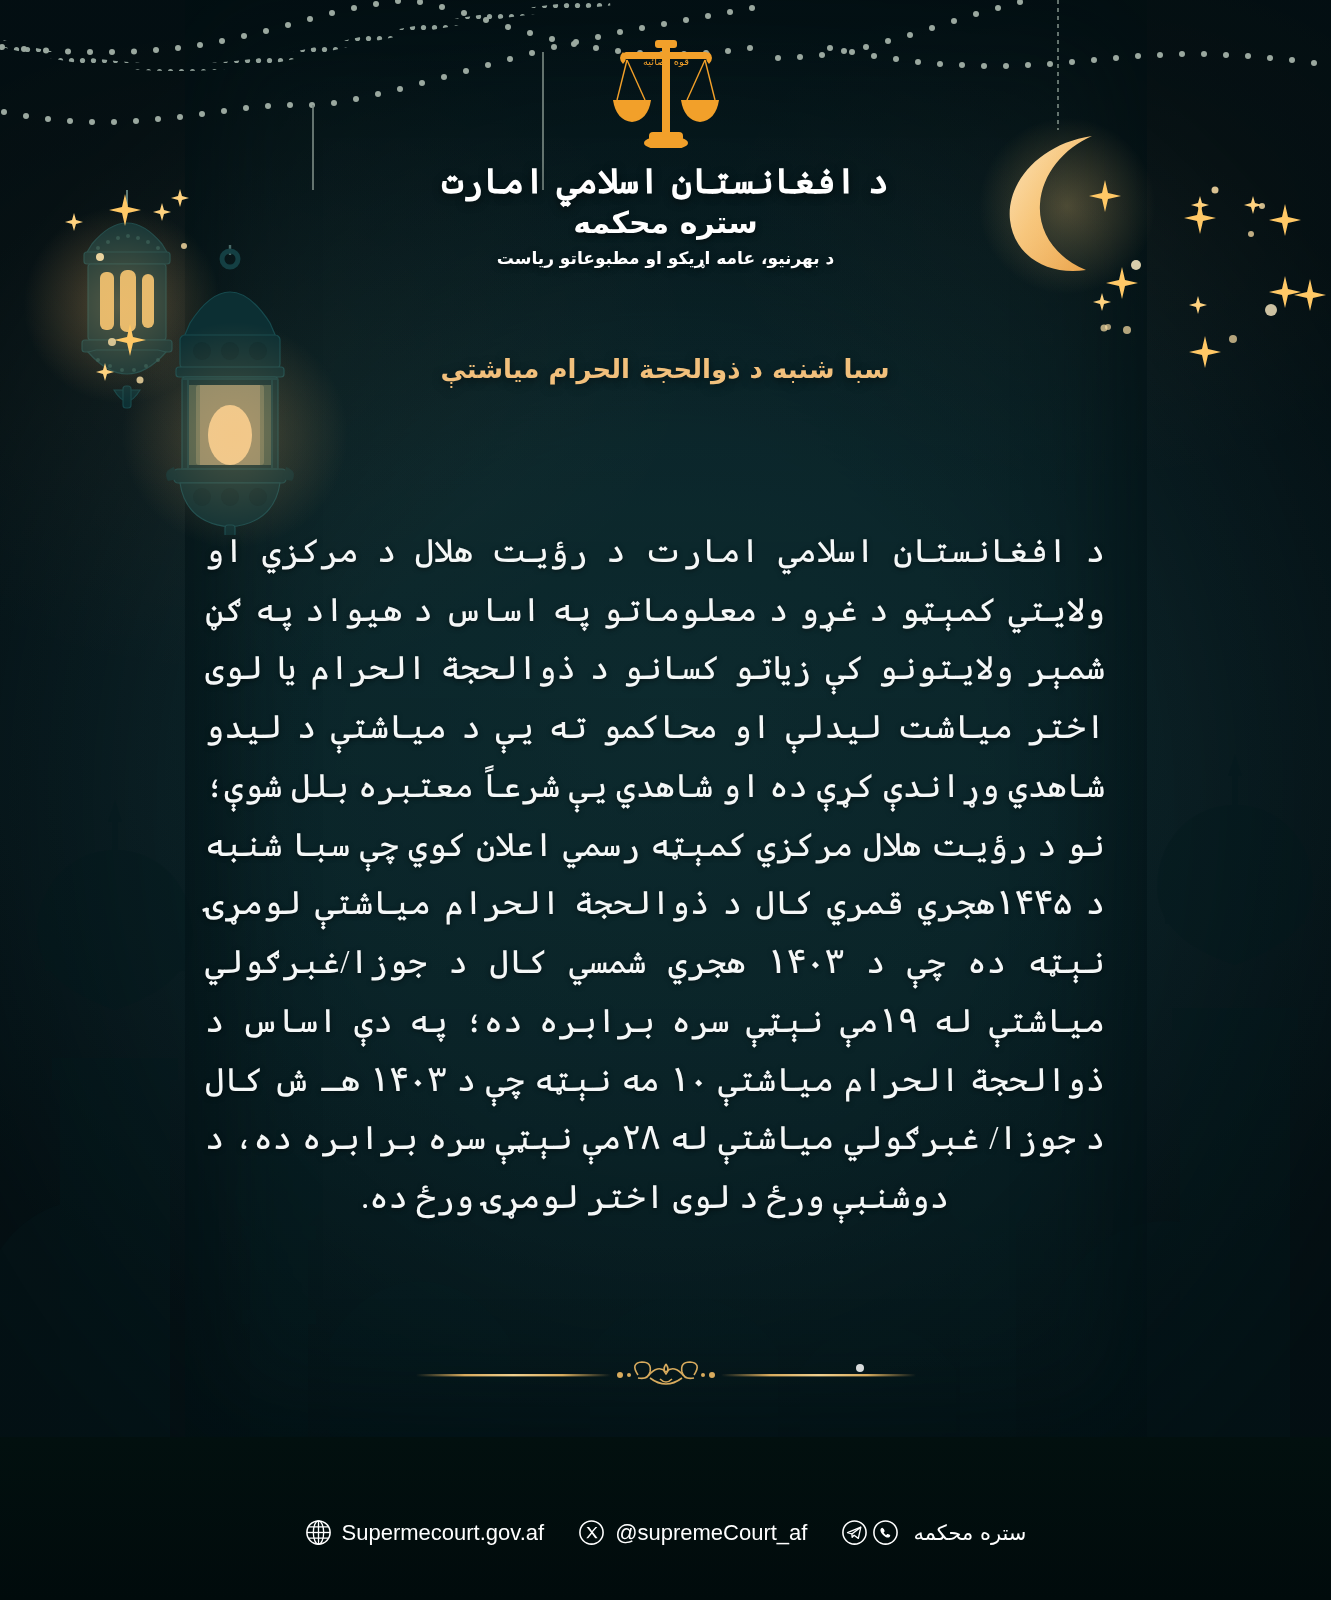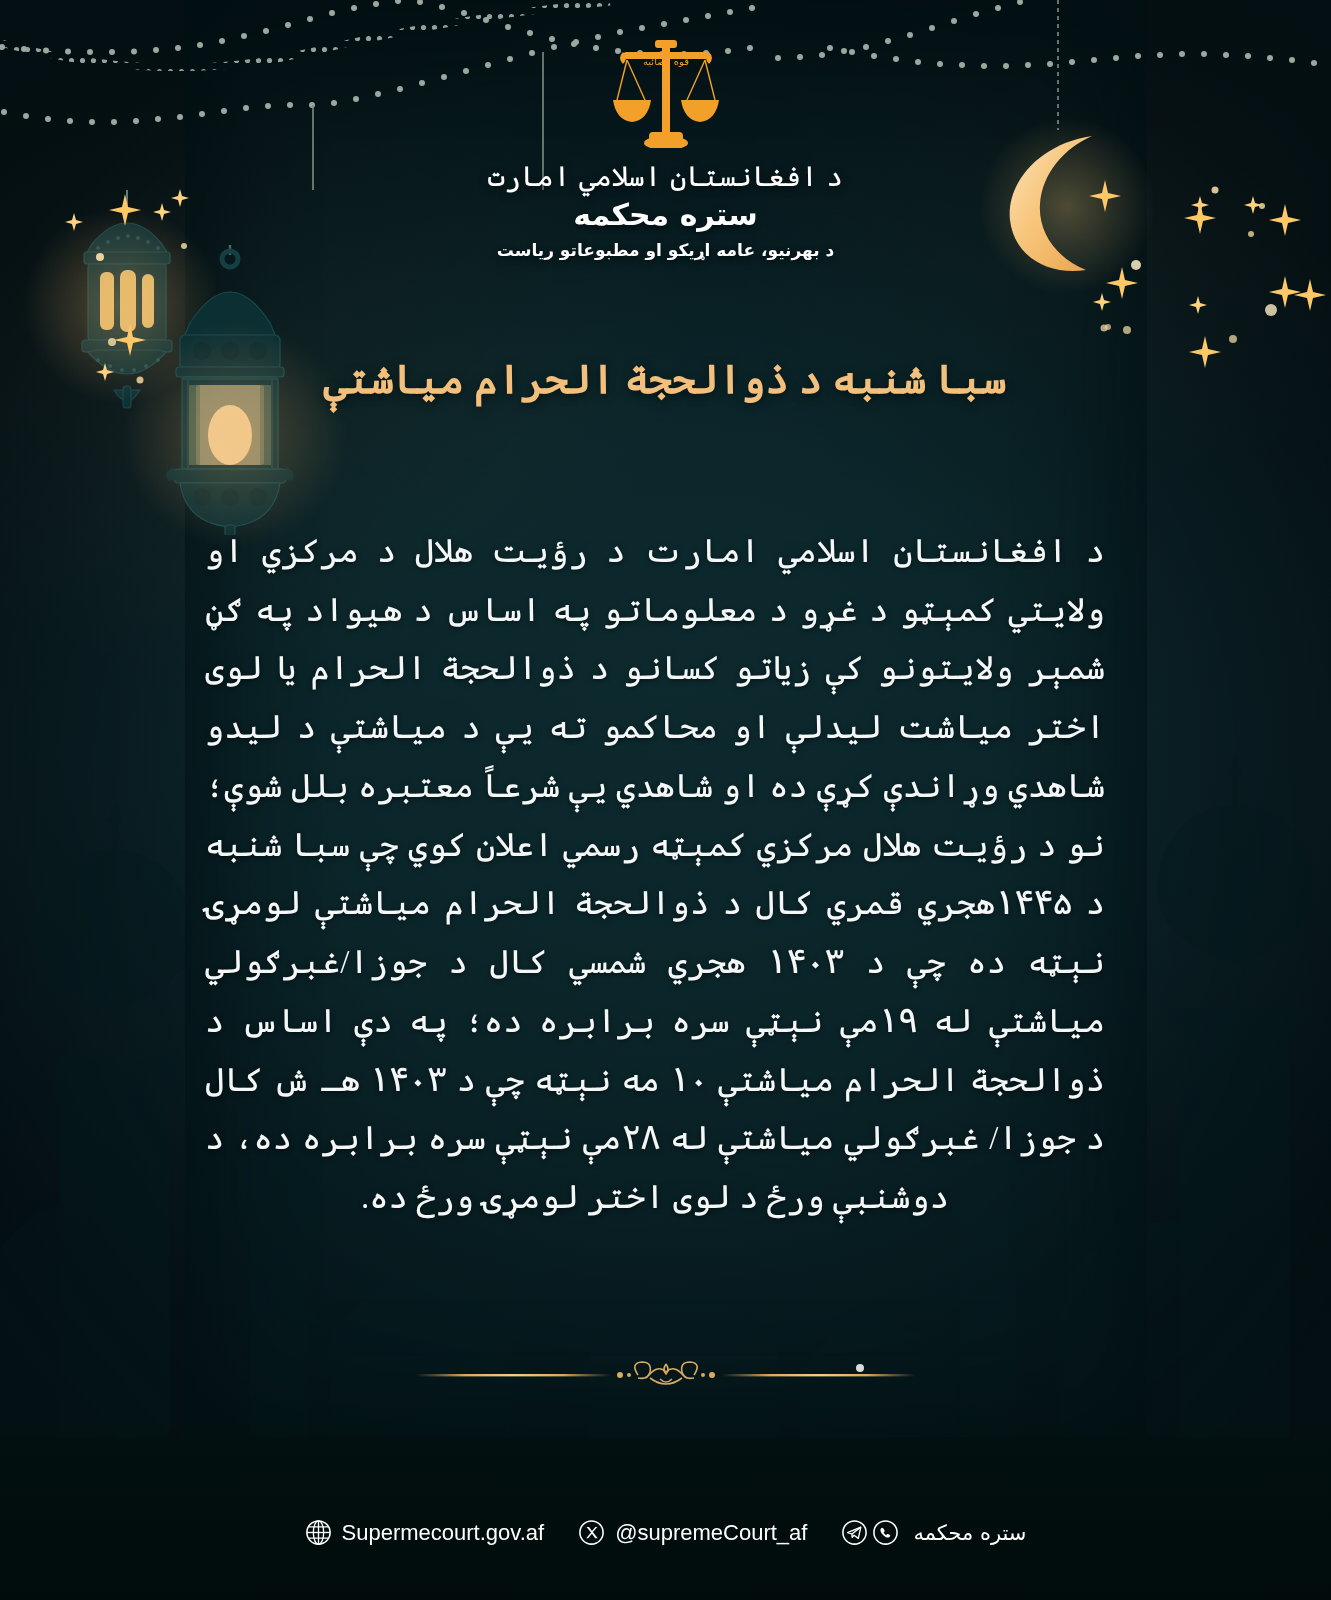--- a/index.html
+++ b/index.html
@@ -56,24 +56,23 @@
     color:#ffffff;font-size:30px;font-weight:bold;letter-spacing:1px;
     margin-top:4px;text-shadow:0 2px 6px rgba(0,0,0,.6);
   }
   .dept-name{
     color:#ffffff;font-size:17px;font-weight:bold;margin-top:8px;
     text-shadow:0 2px 6px rgba(0,0,0,.6);
   }
   
   .title{
     position:absolute;left:205px;width:920px;top:348px;
-    text-align:center;color:#f2c07c;font-size:40px;font-weight:bold;
+    text-align:center;color:#f2c07c;font-size:26px;font-weight:bold;
     line-height:1.62;text-shadow:0 2px 10px rgba(0,0,0,.5);
     direction:rtl;
-    font-family:Liberation Serif, serif;
   }
   
   .body-text{
     position:absolute;left:205px;width:900px;top:522px;
     color:#f4f7f7;font-size:33px;line-height:1.78;
     text-align:justify;text-align-last:center;
     direction:rtl;
     text-shadow:0 1px 5px rgba(0,0,0,.55);
     font-family:Liberation Serif, serif;
   }
@@ -426,21 +425,21 @@
         <path d="M98 30 L108 70"></path>
           <path d="M98 30 L80 70"></path>
       </g>
       <g fill="#f2a02a">
         <path d="M6 70 h38 q-3 20 -19 22 q-16 -2 -19 -22 Z"></path>
         <path d="M74 70 h38 q-3 20 -19 22 q-16 -2 -19 -22 Z"></path>
       </g>
       <text x="59" y="35" text-anchor="middle" fill="#f2a02a" font-size="10" font-family="&quot;DejaVu Sans&quot;,sans-serif">قوه قضائیه</text>
     </svg>
 
-    <div class="calligraphy" style="color:#ffffff;font-size:28px;font-weight:normal;letter-spacing:2px;direction:rtl;
+    <div class="calligraphy" style="color:#ffffff;font-size:35px;font-weight:bold;letter-spacing:2px;direction:rtl;
                 font-family:'DejaVu Serif',serif;text-shadow:0 2px 8px rgba(0,0,0,.6);">د افغانستان اسلامي امارت</div>
 
     <div class="court-name">ستره محکمه</div>
     <div class="dept-name">د بهرنیو، عامه اړیکو او مطبوعاتو ریاست</div>
   </div>
 
   <div class="title">
     <div>سبا شنبه د ذوالحجة الحرام میاشتې</div>
   </div>
 

